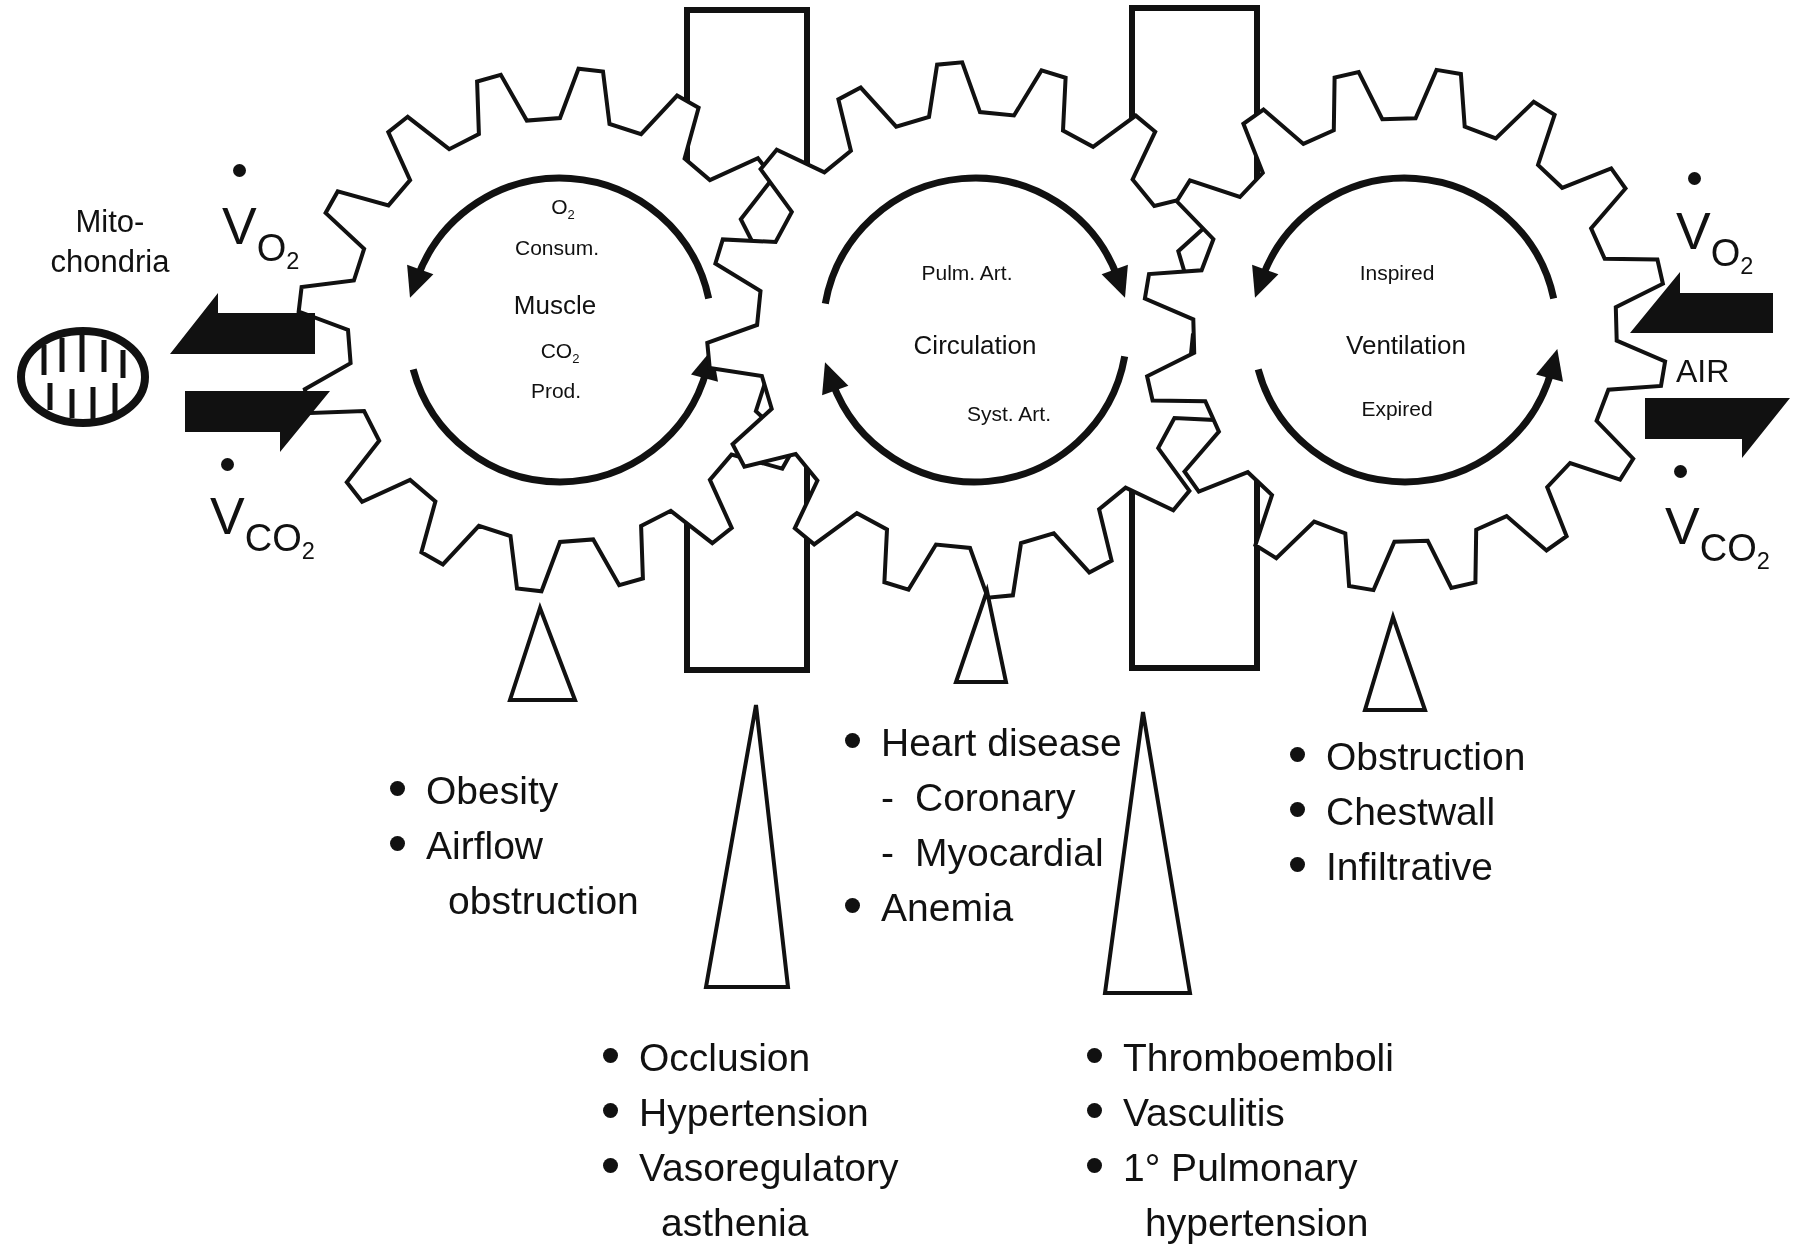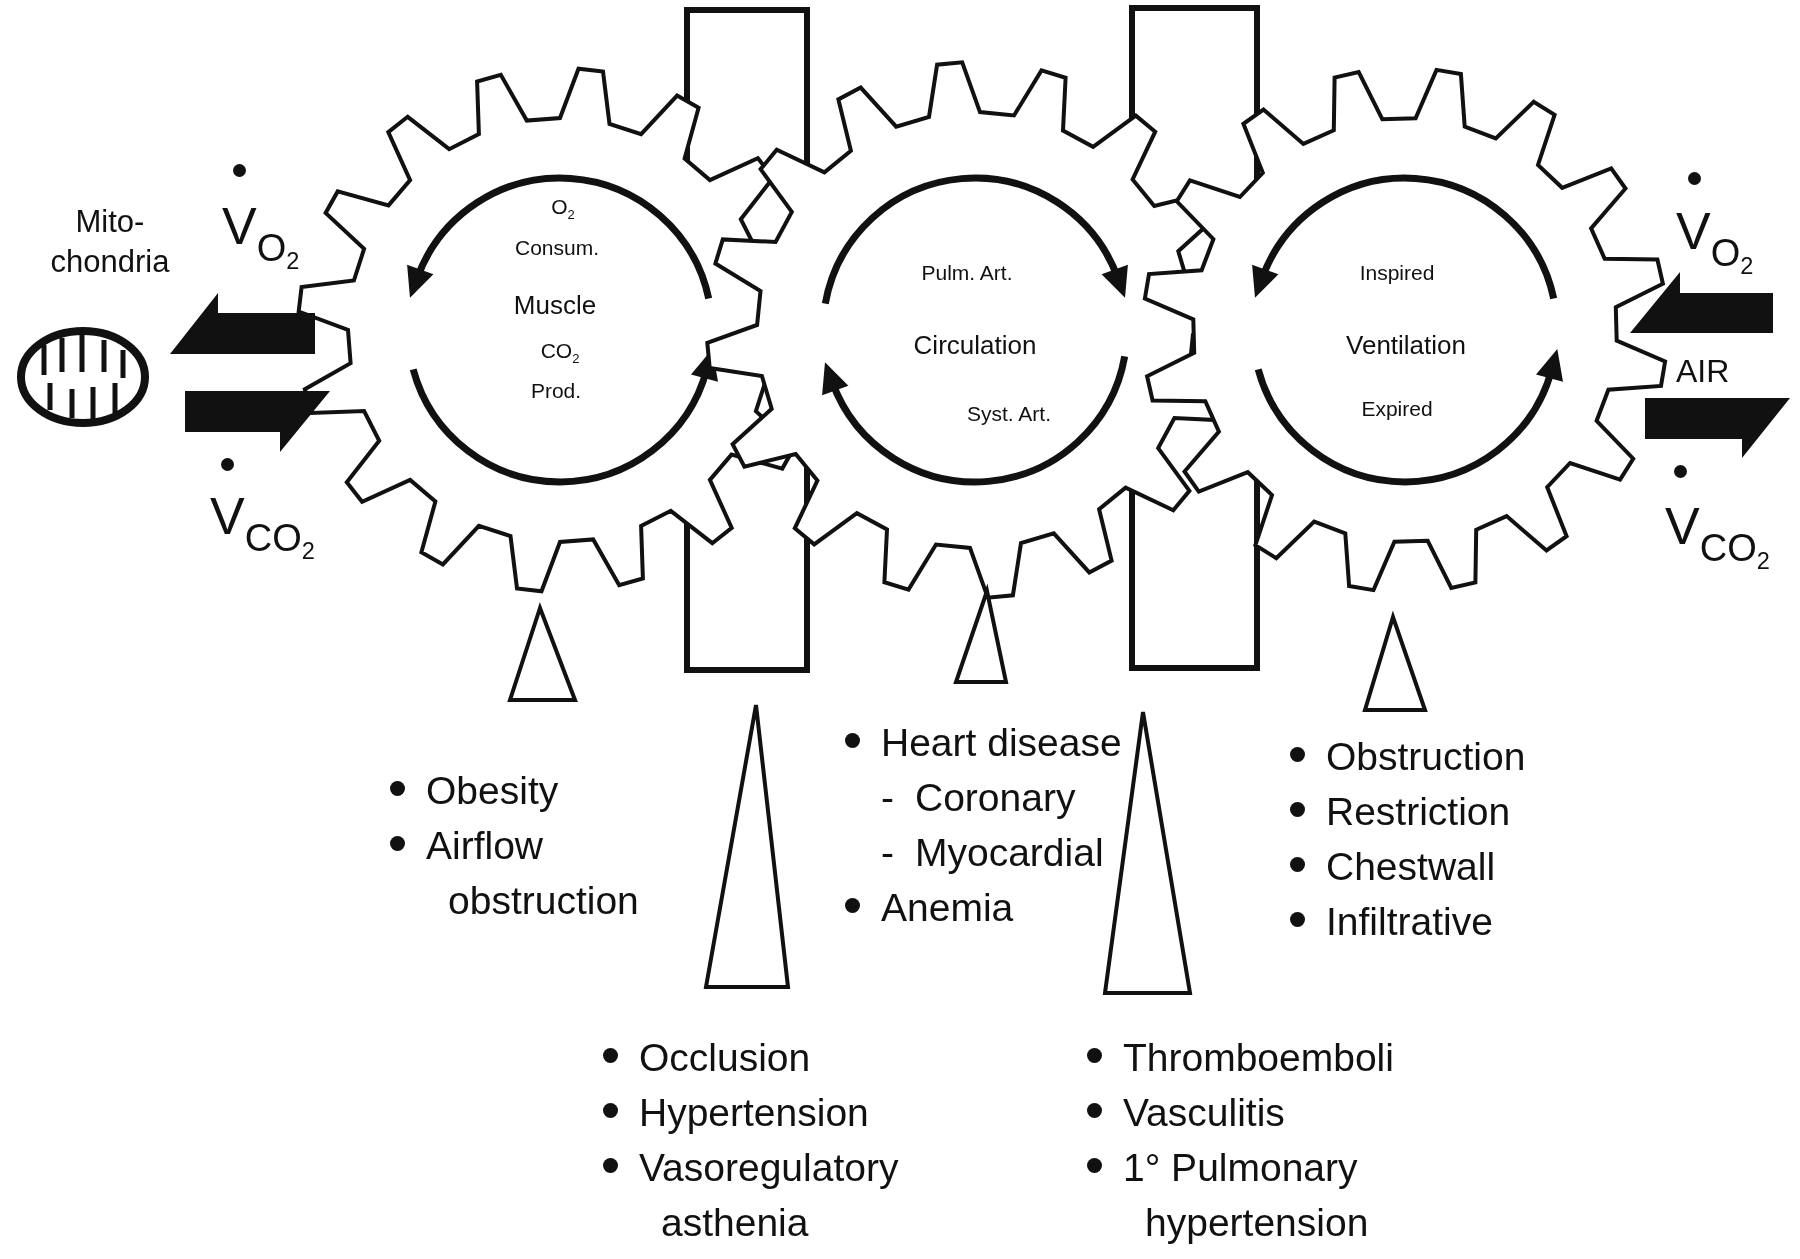--- a/index.html
+++ b/index.html
@@ -130,21 +130,20 @@
       <div class="row cont"><span>obstruction</span></div>
     </div>
   <div class="list" id="list-circ" style="left:845px;top:715px;">
       <div class="row bullet"><span>Heart disease</span></div>
       <div class="row dash"><span class="d">-</span><span>Coronary</span></div>
       <div class="row dash"><span class="d">-</span><span>Myocardial</span></div>
       <div class="row bullet"><span>Anemia</span></div>
     </div>
   <div class="list" id="list-vent" style="left:1290px;top:729px;">
       <div class="row bullet"><span>Obstruction</span></div>
-      <div class="row bullet"><span>Restriction</span></div>
       <div class="row bullet"><span>Chestwall</span></div>
       <div class="row bullet"><span>Infiltrative</span></div>
     </div>
   <div class="list" id="list-periph" style="left:603px;top:1030px;">
       <div class="row bullet"><span>Occlusion</span></div>
       <div class="row bullet"><span>Hypertension</span></div>
       <div class="row bullet"><span>Vasoregulatory</span></div>
       <div class="row cont"><span>asthenia</span></div>
     </div>
   <div class="list" id="list-pulm" style="left:1087px;top:1030px;">

